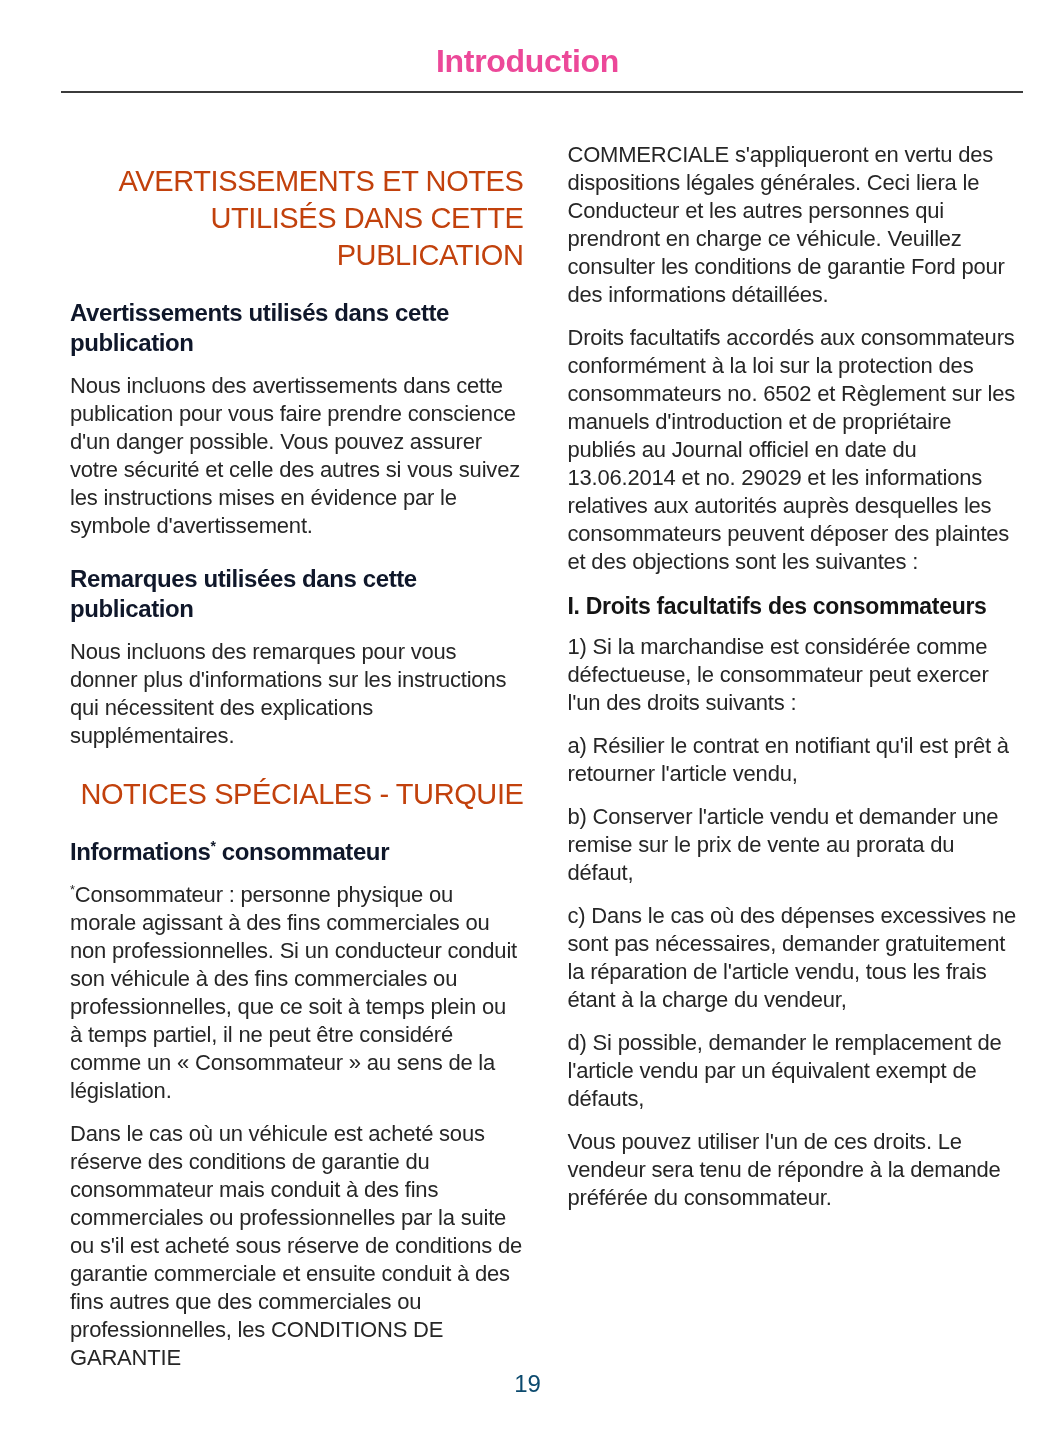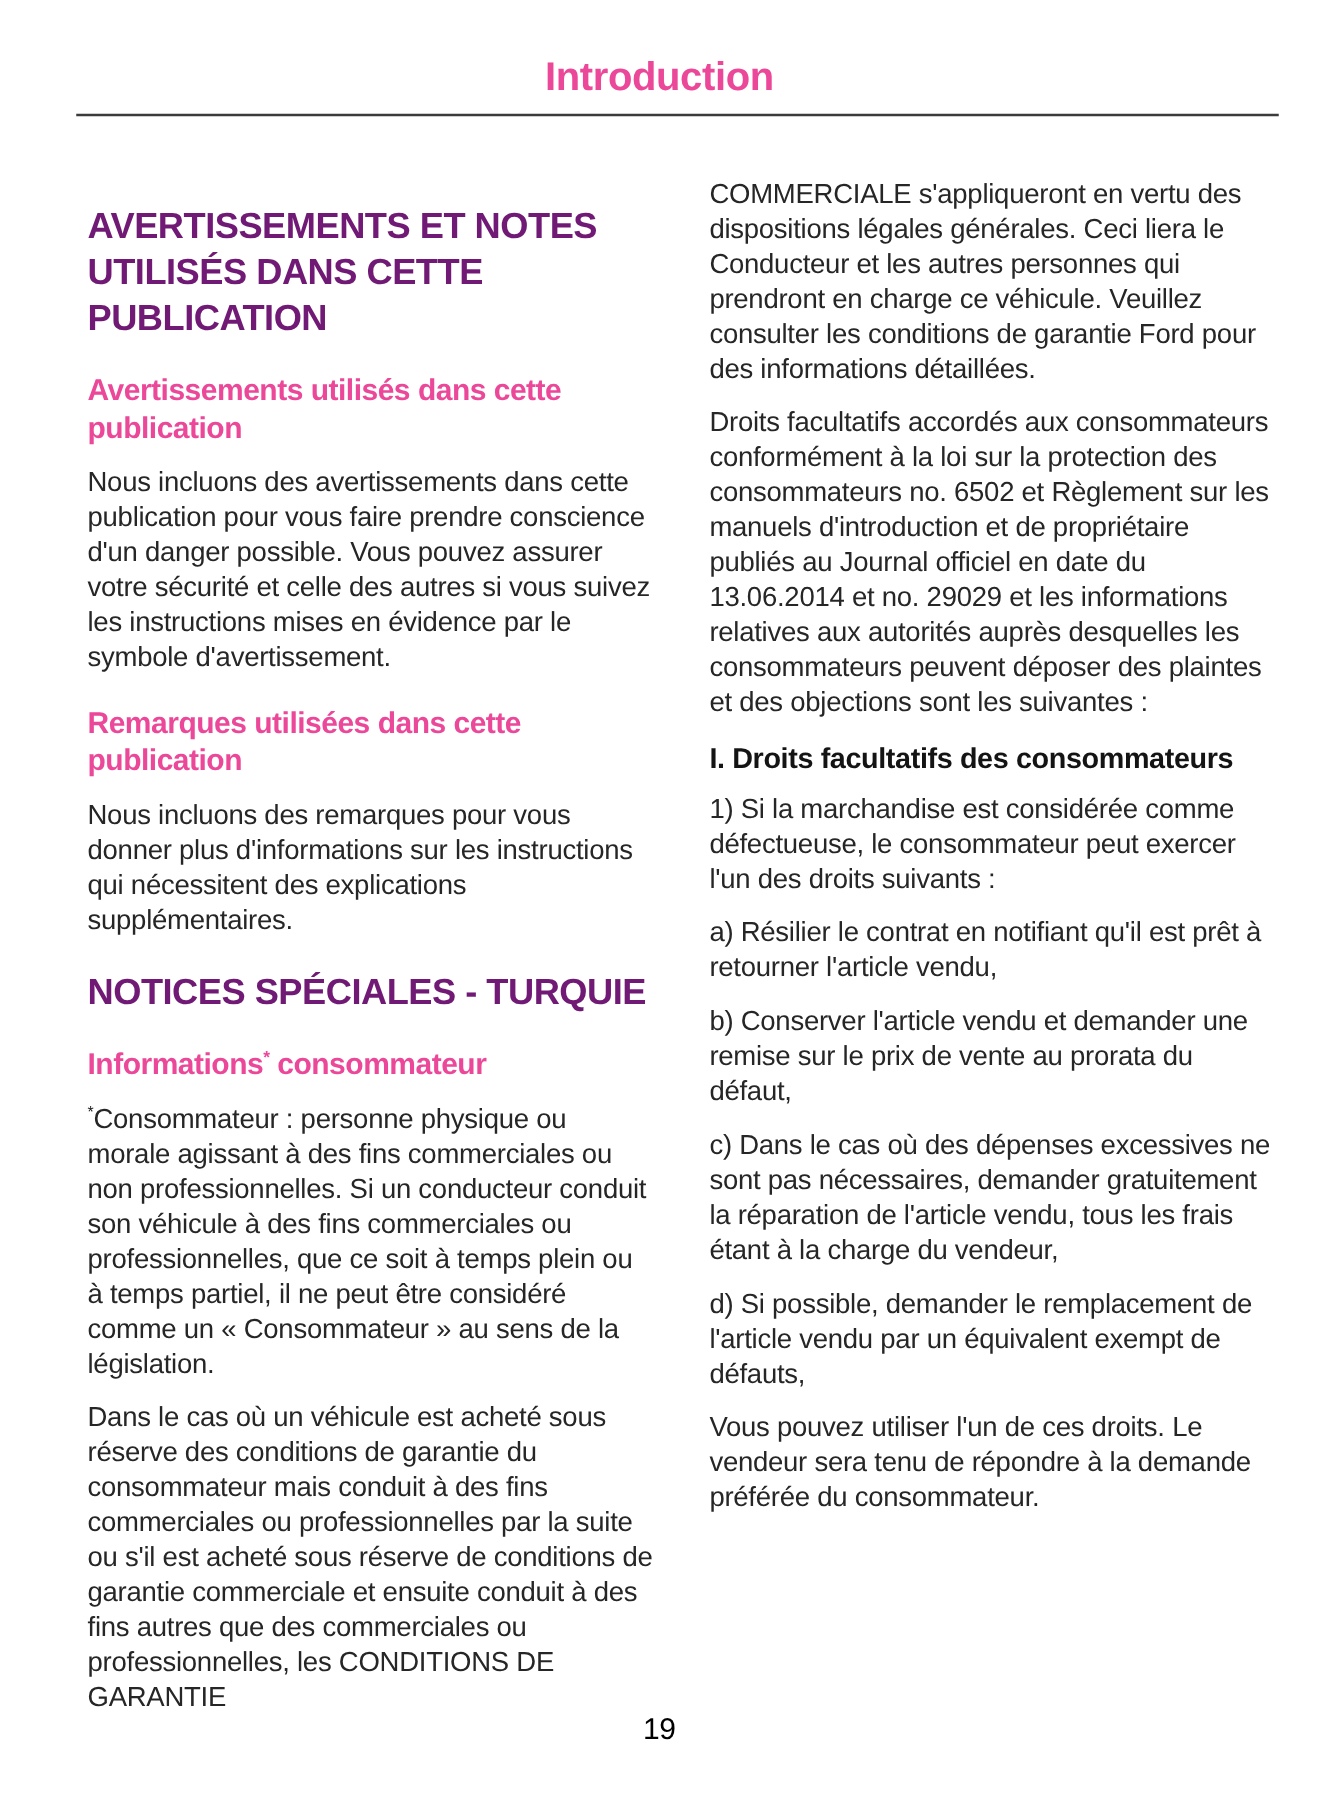--- a/index.html
+++ b/index.html
@@ -37,30 +37,31 @@
     min-width: 0;
     font-size: 22px;
     line-height: 28px;
     letter-spacing: -0.2px;
     color: #262626;
   }
   .col p.paragraph { margin: 4px 0 15px 0; }
   .col h2.section-heading {
     font-size: 29px;
     line-height: 37px;
-    font-weight: bold;
-    color: #701a75;
+    font-weight: normal;
+    color: #c2410c;
     letter-spacing: -0.4px;
     margin: 26px 0 20px 0;
+    text-align: right;
   }
   .col h3.subheading {
     font-size: 24px;
     line-height: 30px;
     font-weight: bold;
-    color: #ec4899;
+    color: #0f172a;
     letter-spacing: -0.4px;
     margin: 24px 0 14px 0;
   }
   .col h4.minor-heading {
     font-size: 23px;
     line-height: 29px;
     font-weight: bold;
     color: #141414;
     letter-spacing: -0.3px;
     margin: 16px 0 12px 0;
@@ -71,21 +72,21 @@
     line-height: 0;
     vertical-align: super;
   }
   .page-number {
     position: absolute;
     bottom: 50px;
     left: 0;
     right: 0;
     text-align: center;
     font-size: 24px;
-    color: #000000;
+    color: #0c4a6e;
     letter-spacing: -0.2px;
   }
 </style>
 </head>
 <body>
 
 <h1 class="page-title">Introduction</h1>
 <hr class="divider">
 
 <div class="columns">

